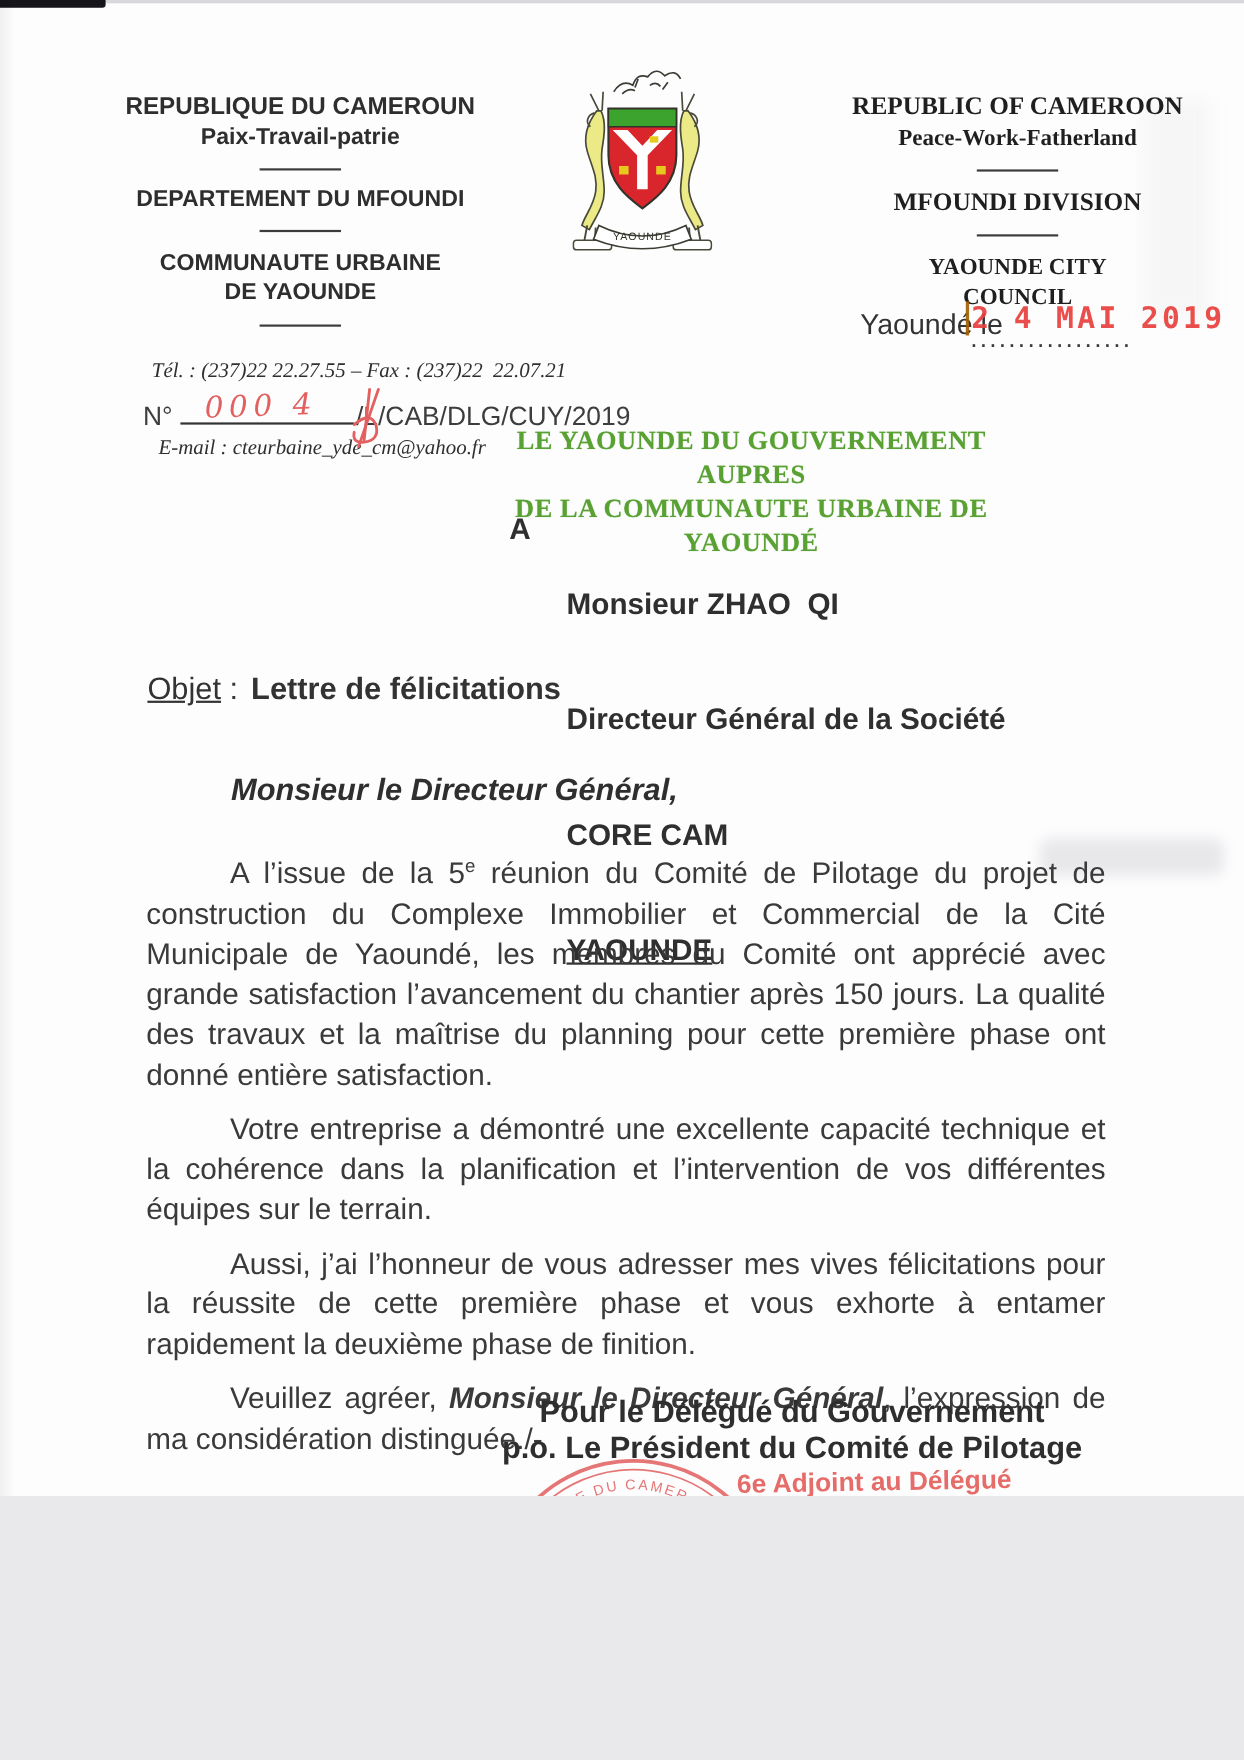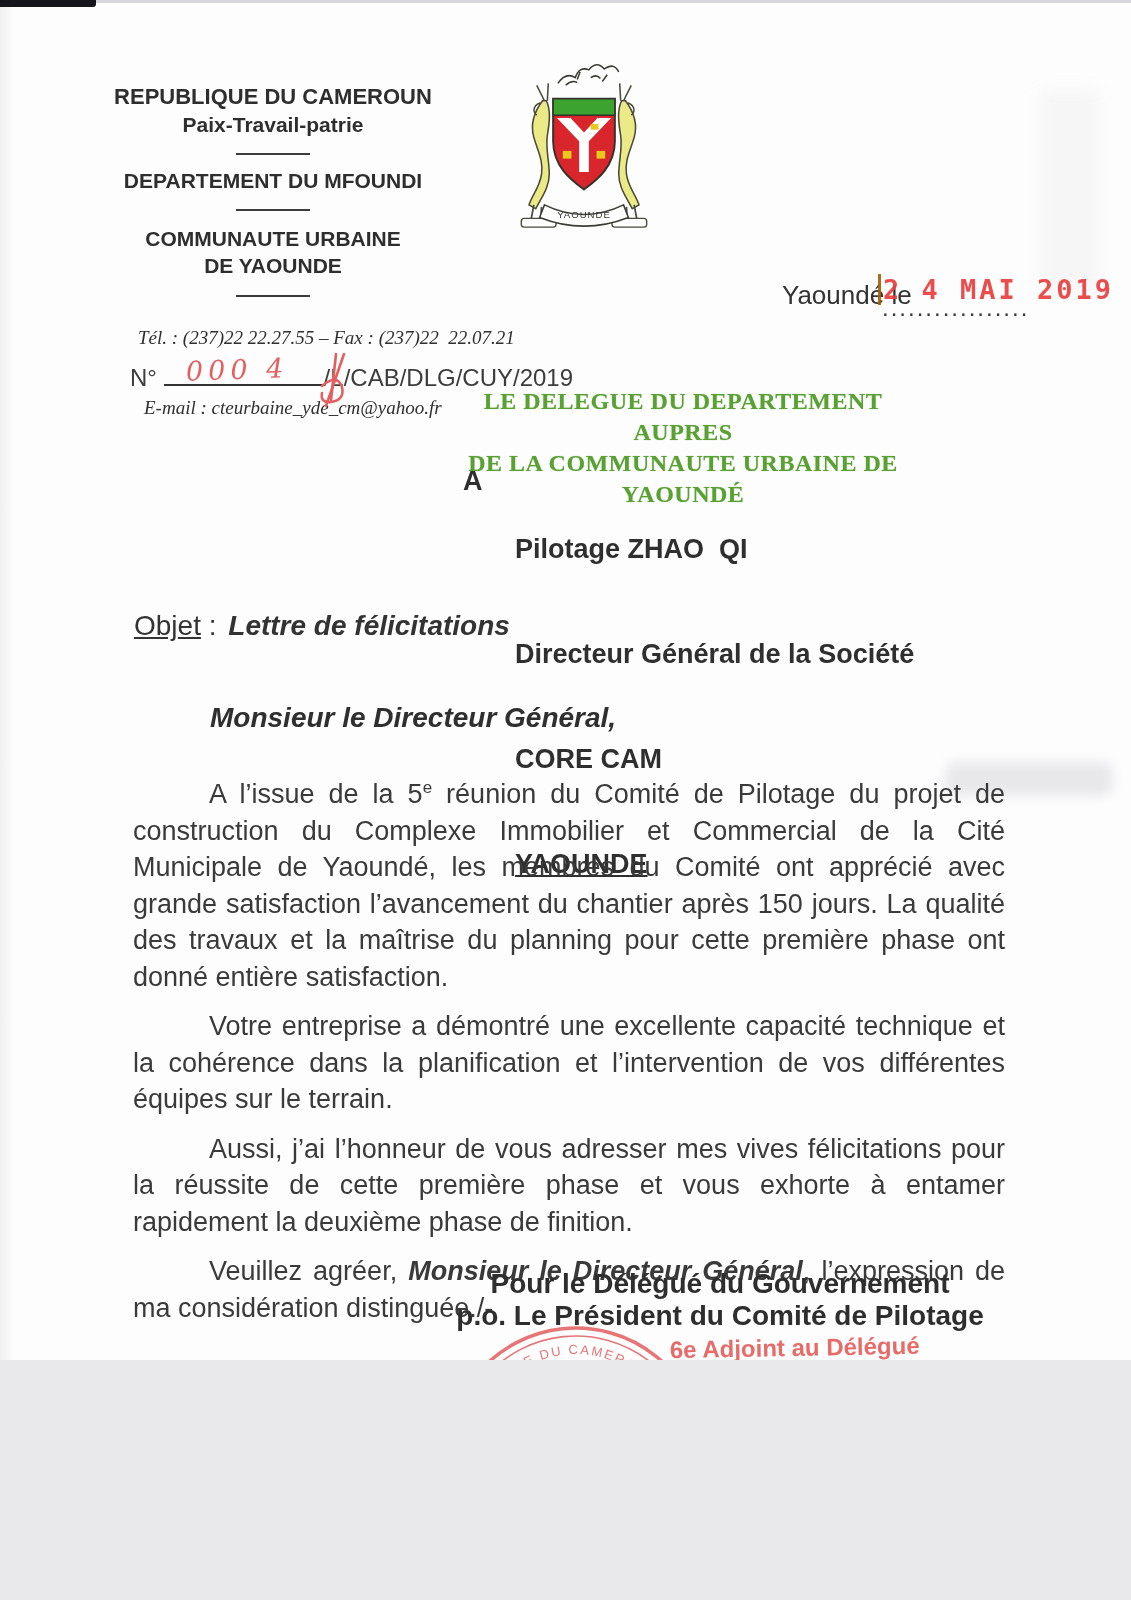--- a/index.html
+++ b/index.html
@@ -50,21 +50,21 @@
               font-family:"Liberation Serif",serif;font-weight:bold;font-size:24px;line-height:31px;
               letter-spacing:.5px;color:#59a132;text-shadow:0 0 1px rgba(89,161,50,.55);}
   
   .addressee{position:absolute;left:463px;top:462px;font-weight:bold;font-size:27px;line-height:35px;color:#2f2f2f;}
   .addressee .to{position:absolute;left:0;top:2px;}
   .addressee .lines{margin-left:52px;white-space:pre;}
   .addressee .underl{text-decoration:underline;}
   
   .subject{position:absolute;left:134px;top:610px;font-size:28px;color:#333;}
   .subject .lbl{text-decoration:underline;}
-  .subject .val{font-weight:bold;font-style:italic;margin-left:4px;}
+  .subject .val{font-weight:bold;margin-left:4px;}
   .salutation{position:absolute;left:210px;top:702px;font-weight:bold;font-style:italic;font-size:28px;color:#2f2f2f;text-align:center;}
   
   .body{position:absolute;left:133px;top:776px;width:872px;}
   .body p{margin:0 0 13px 0;font-size:27px;line-height:36.5px;text-align:justify;text-indent:76px;color:#3a3a3a;}
   .body sup{font-size:17px;vertical-align:super;line-height:0;}
   .bi{font-weight:bold;font-style:italic;}
   
   .sigblock{position:absolute;left:455px;top:1268px;width:530px;text-align:center;
             font-weight:bold;font-size:28px;line-height:32px;color:#2e2e2e;}
   .redtitle{position:absolute;left:655px;top:1332px;width:280px;text-align:center;
@@ -134,20 +134,29 @@
         <rect x="98" y="94" width="9" height="8" fill="#e7c91d"></rect>
       </g>
 
       <g>
         <path d="M44,150 q41,20 82,0 l5,13 q-46,18 -92,0 z" fill="#fff" stroke="#3c3c34" stroke-width="1.6"></path>
         <text x="85" y="164" text-anchor="middle" font-size="10" letter-spacing="1" font-family="Liberation Sans, sans-serif" fill="#33332b">YAOUNDE</text>
       </g>
     </svg>
   </div>
 
+  <div class="hdr-right">
+    <div class="l1">REPUBLIC OF CAMEROON</div>
+    <div class="l2">Peace-Work-Fatherland</div>
+    <div class="divider"></div>
+    <div class="l4" style="font-size:23px;">MFOUNDI DIVISION</div>
+    <div class="divider"></div>
+    <div class="l4">YAOUNDE CITY</div>
+    <div class="l4">COUNCIL</div>
+  </div>
 
   <div class="dateline">
     <span>Yaoundé le</span>
     <span class="date-dots">.................</span>
     <span class="date-stamp">2 4 MAI 2019</span>
   </div>
 
   <div class="refline">
     <span>N°</span>
     <span class="ref-rule">
@@ -158,28 +167,28 @@
             <path d="M30,4 L12,56"></path>
             <path d="M22,4 L17,50"></path>
             <path d="M8,36 q15,-13 20,1 q3,13 -11,15 q-11,1 -9,-9"></path>
           </g>
         </svg>
       </span>
     </span><span class="ref-typed">/L/CAB/DLG/CUY/2019</span>
   </div>
 
   <div class="greentitle">
-    <div>LE DELEGUE DU DEPARTEMENT AUPRES</div>
+    <div>LE YAOUNDE DU GOUVERNEMENT AUPRES</div>
     <div>DE LA COMMUNAUTE URBAINE DE YAOUNDÉ</div>
   </div>
 
   <div class="addressee">
     <span class="to">A</span>
     <div class="lines">
-      <div>Pilotage ZHAO  QI</div>
+      <div>Monsieur ZHAO  QI</div>
       <div>Directeur Général de la Société</div>
       <div>CORE CAM</div>
       <div class="underl">YAOUNDE</div>
     </div>
   </div>
 
   <div class="subject">
     <span class="lbl">Objet</span><span> : </span><span class="val">Lettre de félicitations</span>
   </div>
 

